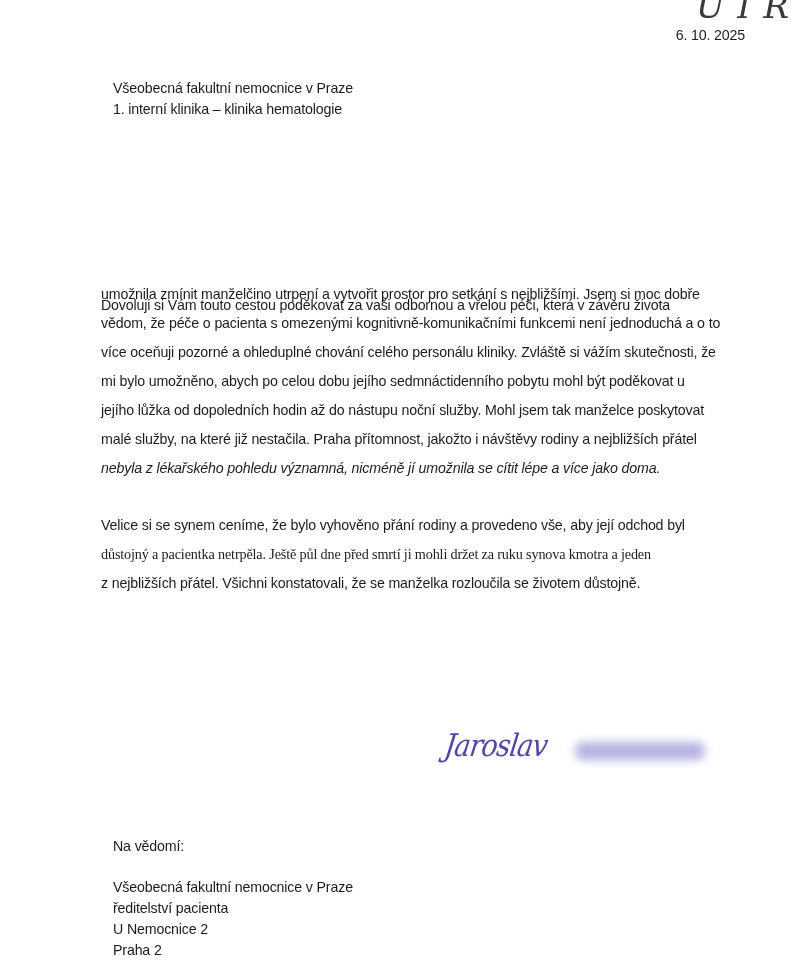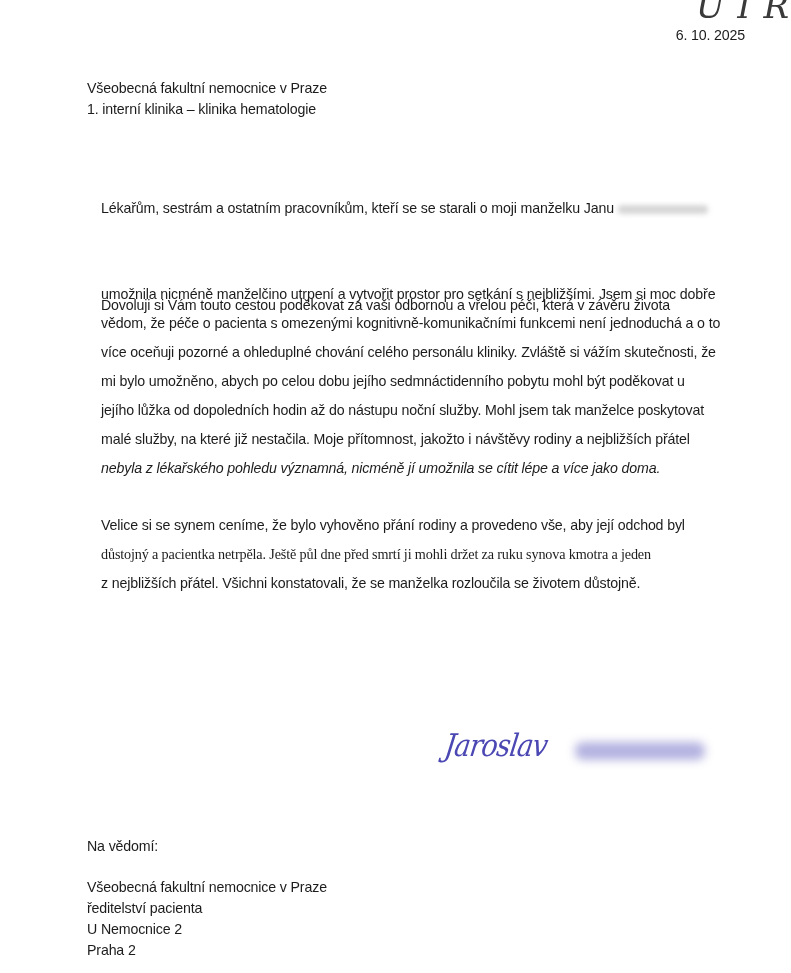--- a/index.html
+++ b/index.html
@@ -37,21 +37,21 @@
       color: #3a3a3a;
       letter-spacing: 8px;
       font-style: italic;
       font-weight: 300;
     }
     .date {
       right: 46px;
       top: 27px;
       font-size: 14.2px;
     }
-    .addr-line { left: 87px; }
+    .addr-line { left: 113px; }
     .para-line { left: 101px; }
     .redact {
       display: inline-block;
       vertical-align: middle;
       width: 90px;
       height: 9px;
       margin-left: 4px;
       background: #cfcfcf;
       filter: blur(2.5px);
       border-radius: 4px;
@@ -95,32 +95,29 @@
 
   <div class="hand-mark">UTR</div>
 
   <div class="abs txt date">6. 10. 2025</div>
 
   <div>
     <div class="abs txt addr-line" style="top:80px;">Všeobecná fakultní nemocnice v Praze</div>
     <div class="abs txt addr-line" style="top:101px;">1. interní klinika – klinika hematologie</div>
   </div>
 
-  <div class="abs txt para-line" style="top:200px;">
-    <span>Lékařům, sestrám a ostatním pracovníkům, kteří se se starali o moji manželku Janu</span><span class="redact"></span>
-  </div>
 
   <div>
     <div class="abs txt para-line" style="top:257px;margin-top:40px;">Dovoluji si Vám touto cestou poděkovat za vaši odbornou a vřelou péči, která v závěru života</div>
-    <div class="abs txt para-line" style="top:286px;">umožnila nicméně manželčino utrpení a vytvořit prostor pro setkání s nejbližšími. Jsem si moc dobře</div>
+    <div class="abs txt para-line" style="top:286px;">umožnila zmínit manželčino utrpení a vytvořit prostor pro setkání s nejbližšími. Jsem si moc dobře</div>
     <div class="abs txt para-line" style="top:315px;">vědom, že péče o pacienta s omezenými kognitivně-komunikačními funkcemi není jednoduchá a o to</div>
     <div class="abs txt para-line" style="top:344px;">více oceňuji pozorné a ohleduplné chování celého personálu kliniky. Zvláště si vážím skutečnosti, že</div>
     <div class="abs txt para-line" style="top:373px;">mi bylo umožněno, abych po celou dobu jejího sedmnáctidenního pobytu mohl být poděkovat u</div>
     <div class="abs txt para-line" style="top:402px;">jejího lůžka od dopoledních hodin až do nástupu noční služby. Mohl jsem tak manželce poskytovat</div>
-    <div class="abs txt para-line" style="top:431px;">malé služby, na které již nestačila. Moje přítomnost, jakožto i návštěvy rodiny a nejbližších přátel</div>
+    <div class="abs txt para-line" style="top:431px;">malé služby, na které již nestačila. Praha přítomnost, jakožto i návštěvy rodiny a nejbližších přátel</div>
     <div class="abs txt para-line" style="top:460px;font-style:italic;">nebyla z lékařského pohledu významná, nicméně jí umožnila se cítit lépe a více jako doma.</div>
   </div>
 
   <div>
     <div class="abs txt para-line" style="top:517px;">Velice si se synem ceníme, že bylo vyhověno přání rodiny a provedeno vše, aby její odchod byl</div>
     <div class="abs txt para-line" style="top:546px;font-family:Liberation Serif, serif;">důstojný a pacientka netrpěla. Ještě půl dne před smrtí ji mohli držet za ruku synova kmotra a jeden</div>
     <div class="abs txt para-line" style="top:575px;">z nejbližších přátel. Všichni konstatovali, že se manželka rozloučila se životem důstojně.</div>
   </div>
 
 

